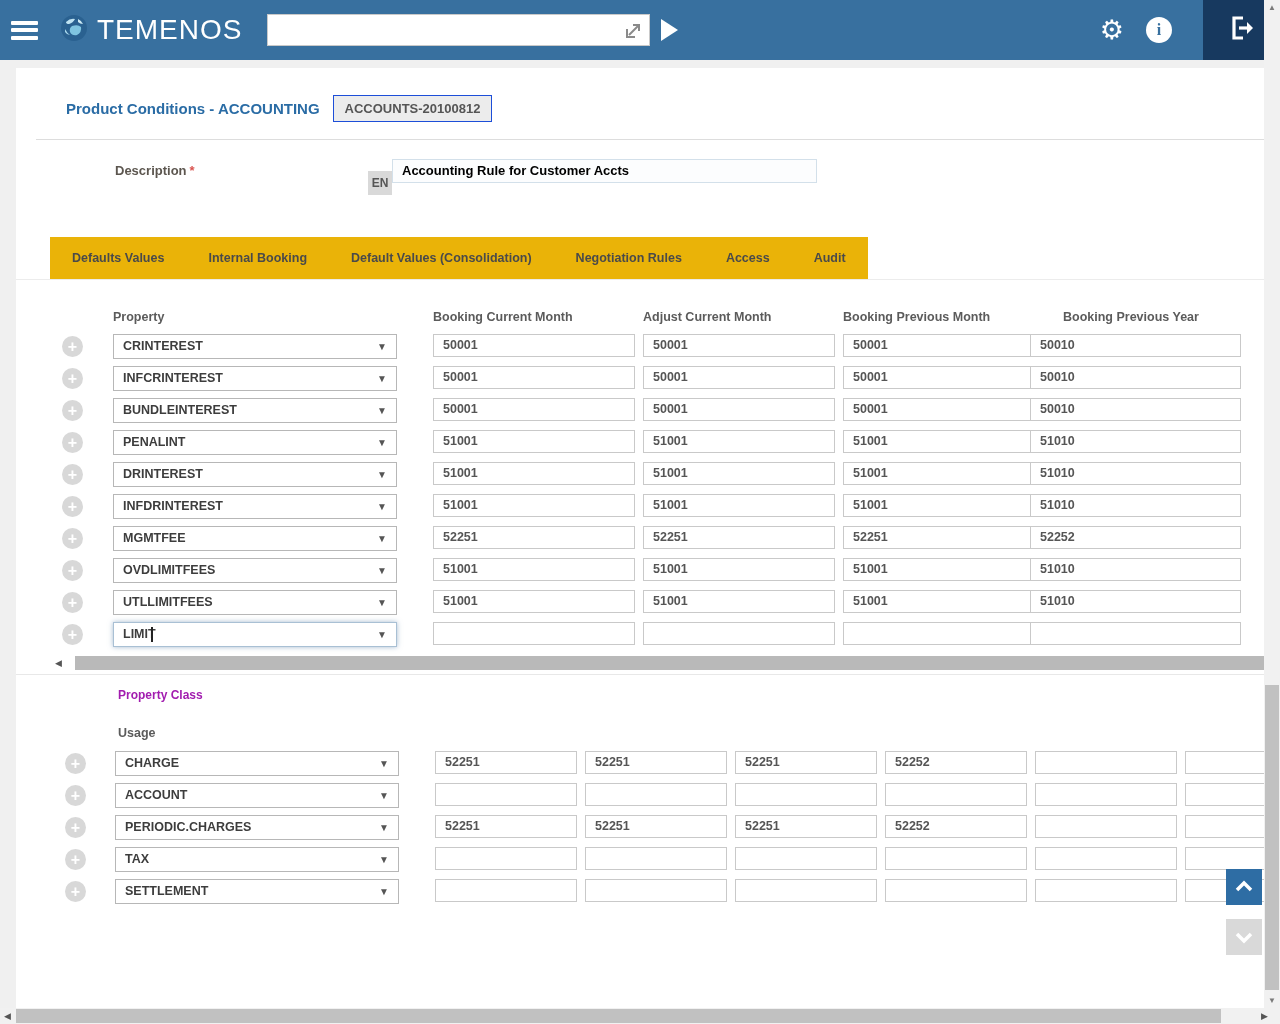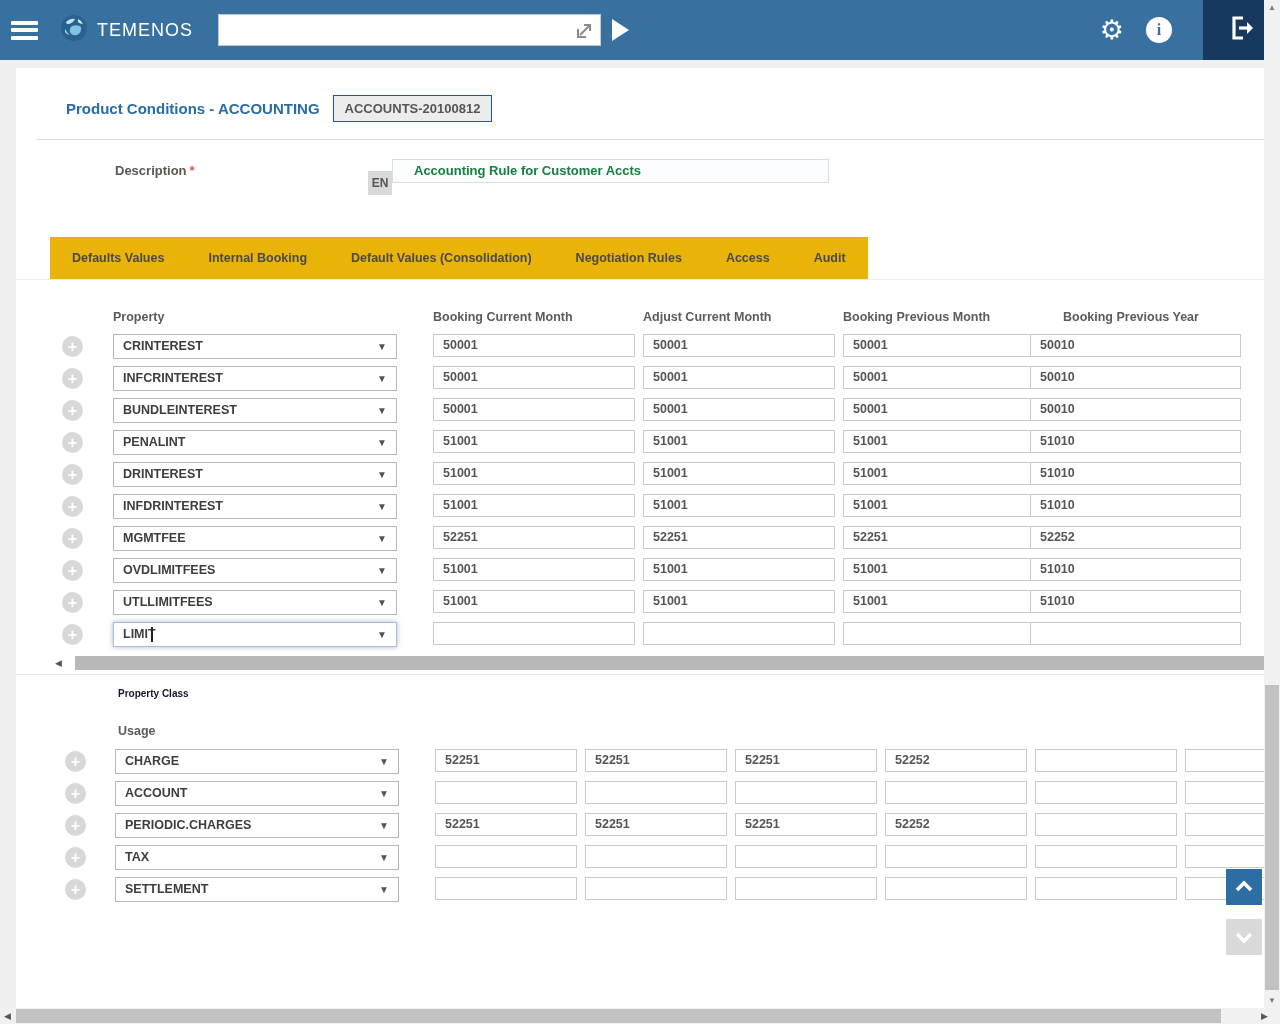--- a/index.html
+++ b/index.html
@@ -4,21 +4,21 @@
 <style>
   html,body{margin:0;padding:0;background:#e8e8e8;}
   .viewport{position:relative;width:1280px;height:1024px;background:#f0f0f0;overflow:hidden;
     font-family:"Liberation Sans",sans-serif;-webkit-font-smoothing:antialiased;}
 
   
   .topbar{position:absolute;left:0;top:0;width:1280px;height:60px;background:#38709f;display:flex;align-items:center;}
   .hamburger{margin-left:11px;width:27px;height:19px;display:flex;flex-direction:column;justify-content:space-between;cursor:pointer;}
   .hamburger span{display:block;height:4px;background:#fff;border-radius:1px;}
   .brand{display:flex;align-items:center;margin-left:22px;}
-  .brand-name{color:#fff;font-size:18px;letter-spacing:1px;margin-left:9px;font-weight:400;text-align:center;}
+  .brand-name{color:#fff;font-size:28px;letter-spacing:1px;margin-left:9px;font-weight:400;text-align:center;}
   .searchwrap{position:relative;margin-left:25px;}
   .search{width:343px;height:30px;border:1px solid #c9c9c9;background:#fff;padding:0 30px 0 8px;font-size:13px;outline:none;box-sizing:content-box;}
   .goto-ic{position:absolute;right:7px;top:7px;width:18px;height:18px;cursor:pointer;}
   .play{width:0;height:0;border-left:17px solid #fff;border-top:11px solid transparent;border-bottom:11px solid transparent;margin-left:11px;cursor:pointer;}
   .topbar-right{margin-left:auto;display:flex;align-items:center;height:60px;}
   .gear{color:#fff;font-size:27px;line-height:27px;cursor:pointer;margin-right:22px;}
   .info{width:26px;height:26px;background:#fff;border-radius:50%;display:flex;align-items:center;justify-content:center;
     color:#38709f;font-weight:bold;font-size:16px;font-family:"Liberation Serif",serif;cursor:pointer;margin-right:31px;}
   .exitblock{width:77px;height:60px;background:#17395f;display:flex;align-items:center;justify-content:center;cursor:pointer;}
 
@@ -31,21 +31,21 @@
   .pagetitle{color:#2a6ca5;font-weight:bold;font-size:15px;}
   .recordbadge{margin-left:13px;background:#ececec;border:1px solid #1d4ed8;color:#555;font-weight:bold;font-size:13px;padding:5px 11px;}
   .divider{border:none;border-top:1px solid #ddd;margin:17px 0 0 20px;}
 
   .descrow{position:relative;height:24px;margin-top:19px;}
   .fieldlabel{position:absolute;left:99px;top:4px;color:#5c564f;font-weight:bold;font-size:13px;}
   .req{color:#d9534f;margin-left:3px;}
   .enbadge{position:absolute;left:352px;top:12px;width:24px;height:24px;background:#d9d9d9;color:#555;font-weight:bold;font-size:12px;
     display:flex;align-items:center;justify-content:center;}
   .descinput{position:absolute;left:376px;top:0;width:414px;height:22px;background:#fcfdfe;border:1px solid #d3e0ea;
-    color:#15803d;font-weight:bold;font-size:13px;line-height:22px;padding-left:21px;}
+    color:#000000;font-weight:bold;font-size:13px;line-height:22px;padding-left:9px;}
 
   
   .tabsband{margin-top:54px;border-bottom:1px solid #ececec;}
   .tabs{display:flex;margin-left:34px;}
   .tab{height:42px;line-height:42px;padding:0 22px;background:#eab308;color:#4a4a4a;font-weight:bold;font-size:12.5px;cursor:pointer;white-space:nowrap;}
   .tab.active{background:#fff;color:#2e6da4;box-shadow:inset 0 -4px 0 #2e6da4;}
 
   
   .heads{position:relative;height:16px;margin-top:30px;}
   .heads span{position:absolute;top:0;color:#5b5b5b;font-weight:bold;font-size:12.5px;white-space:nowrap;}
@@ -65,21 +65,21 @@
     line-height:21px;padding-left:9px;cursor:text;}
   .c1{left:417px;width:191px}.c2{left:627px;width:181px}.c3{left:827px;width:201px}.c4{left:1014px;width:200px}
   .b1{left:419px;width:131px}.b2{left:569px;width:131px}.b3{left:719px;width:131px}
   .b4{left:869px;width:131px}.b5{left:1019px;width:131px}.b6{left:1169px;width:131px}
 
   .hscroll-inner{position:relative;height:14px;margin-top:2px;}
   .hs-left{position:absolute;left:39px;top:2px;color:#555;font-size:9px;cursor:pointer;}
   .hs-thumb{position:absolute;left:59px;right:0;top:0;height:14px;background:#b9b9b9;cursor:pointer;}
   .sectiondivider{border:none;border-top:1px solid #e8e8e8;margin:4px 0 0 0;}
 
-  .pclink{margin:13px 0 0 102px;color:#0f172a;font-weight:bold;font-size:10px;cursor:pointer;display:inline-block;}
+  .pclink{margin:13px 0 0 102px;color:#a21caf;font-weight:bold;font-size:12px;cursor:pointer;display:inline-block;}
   .usagelabel{margin:23px 0 0 102px;color:#5b5b5b;font-weight:bold;font-size:12.5px;}
   .browset{margin-top:11px;width:1248px;overflow:hidden;}
 
   
   .fab{position:absolute;width:36px;height:36px;display:flex;align-items:center;justify-content:center;cursor:pointer;}
   .fab-up{left:1226px;top:869px;background:#2e6da4;}
   .fab-down{left:1226px;top:919px;background:#d9d9d9;}
 
   
   .vscroll{position:absolute;right:0;top:0;width:16px;height:1008px;background:#f1f1f1;}

